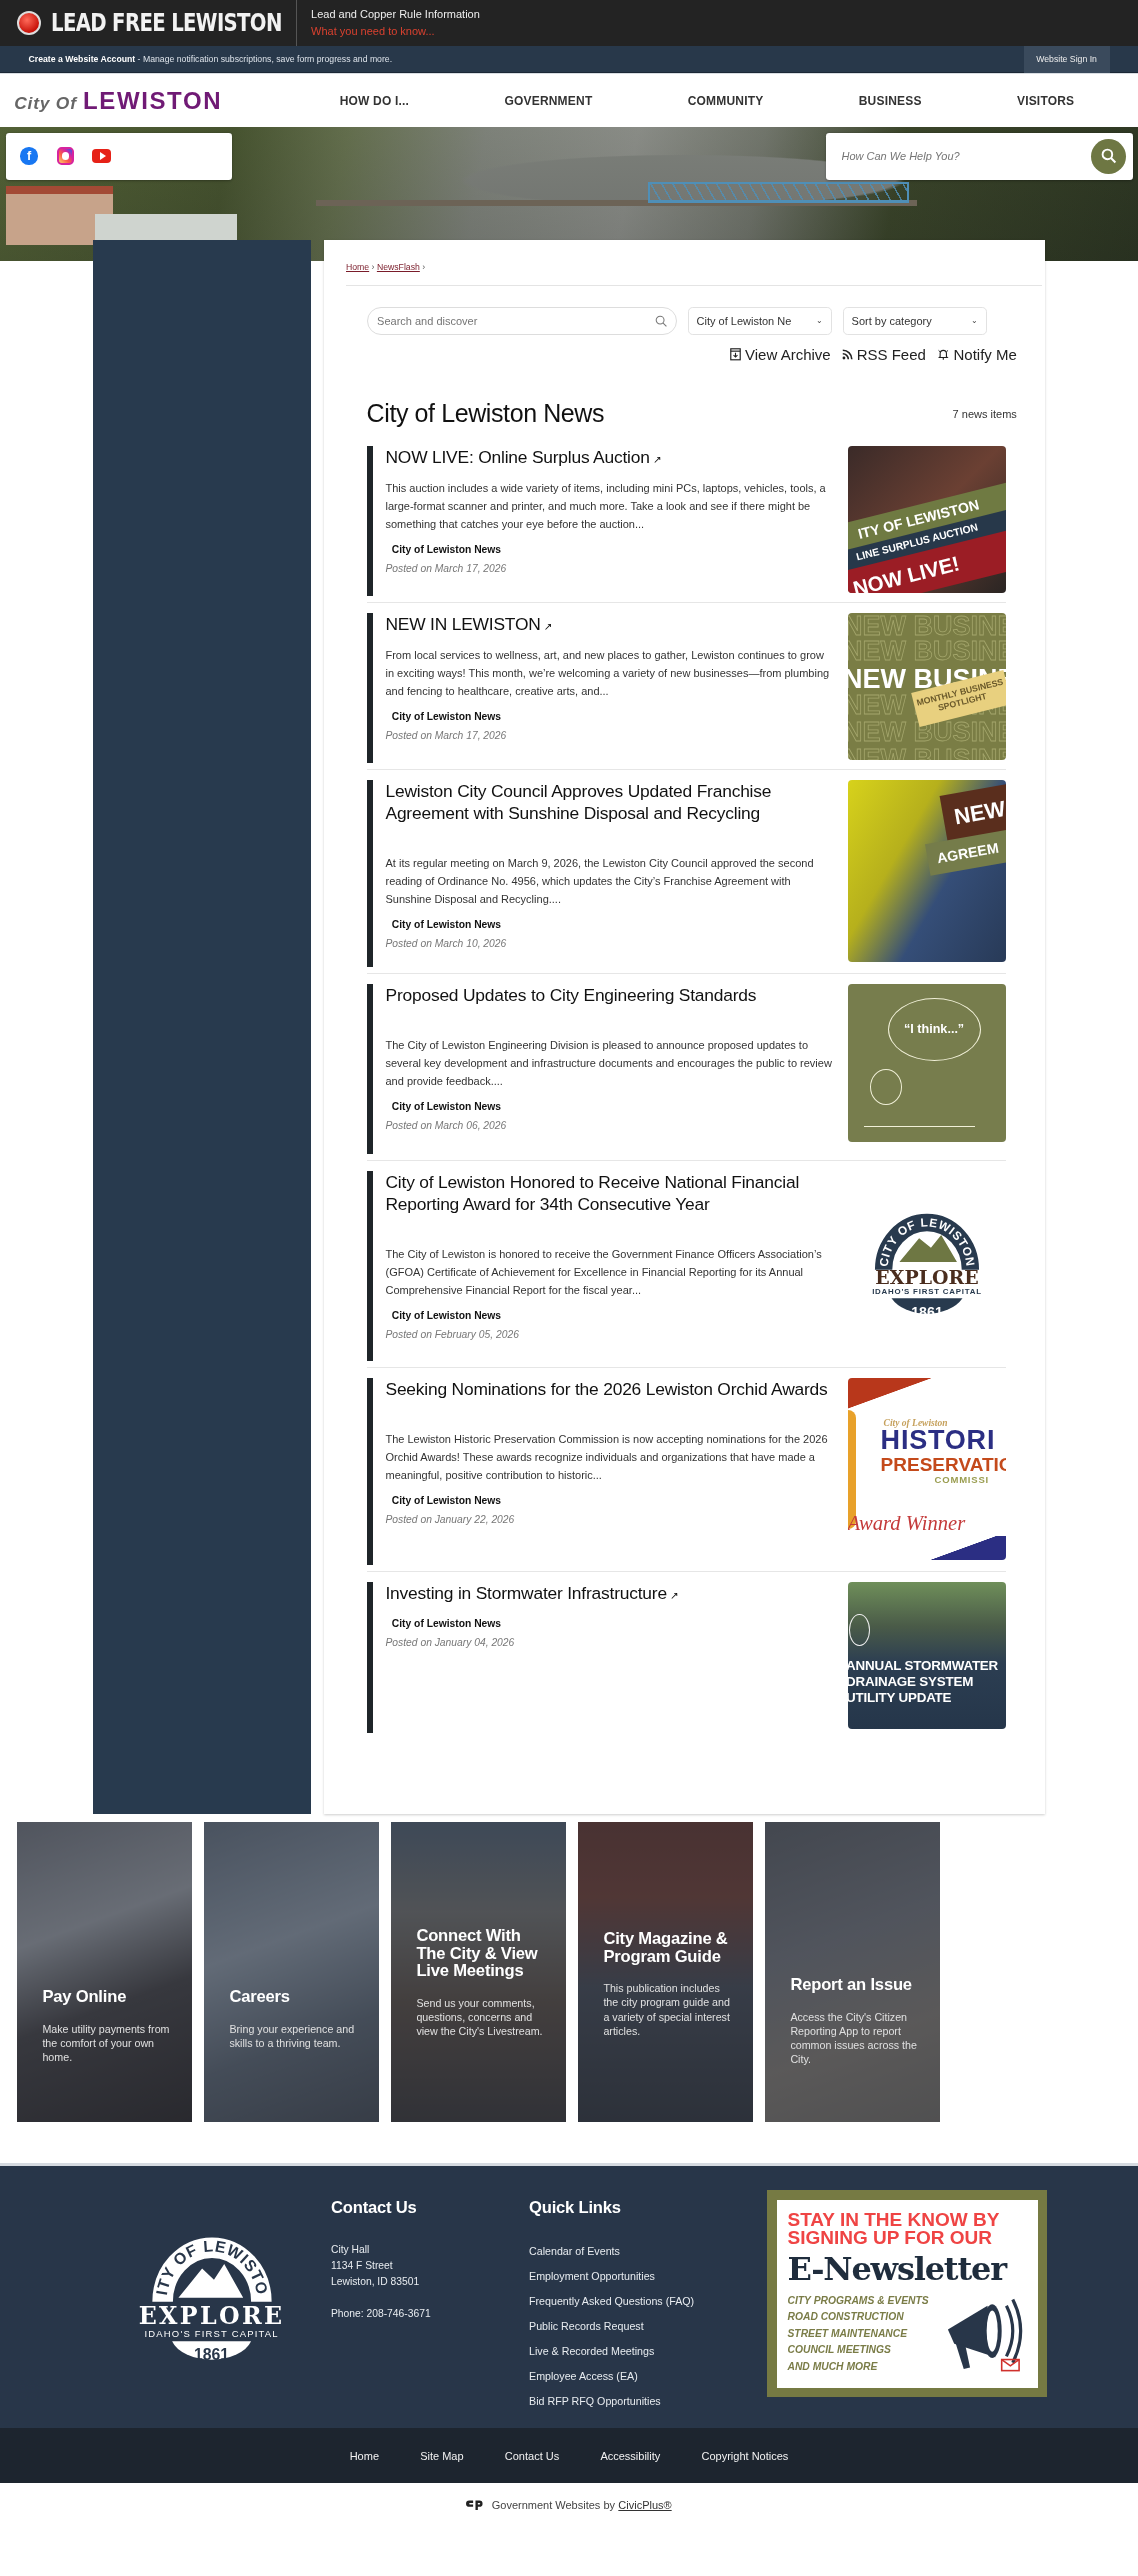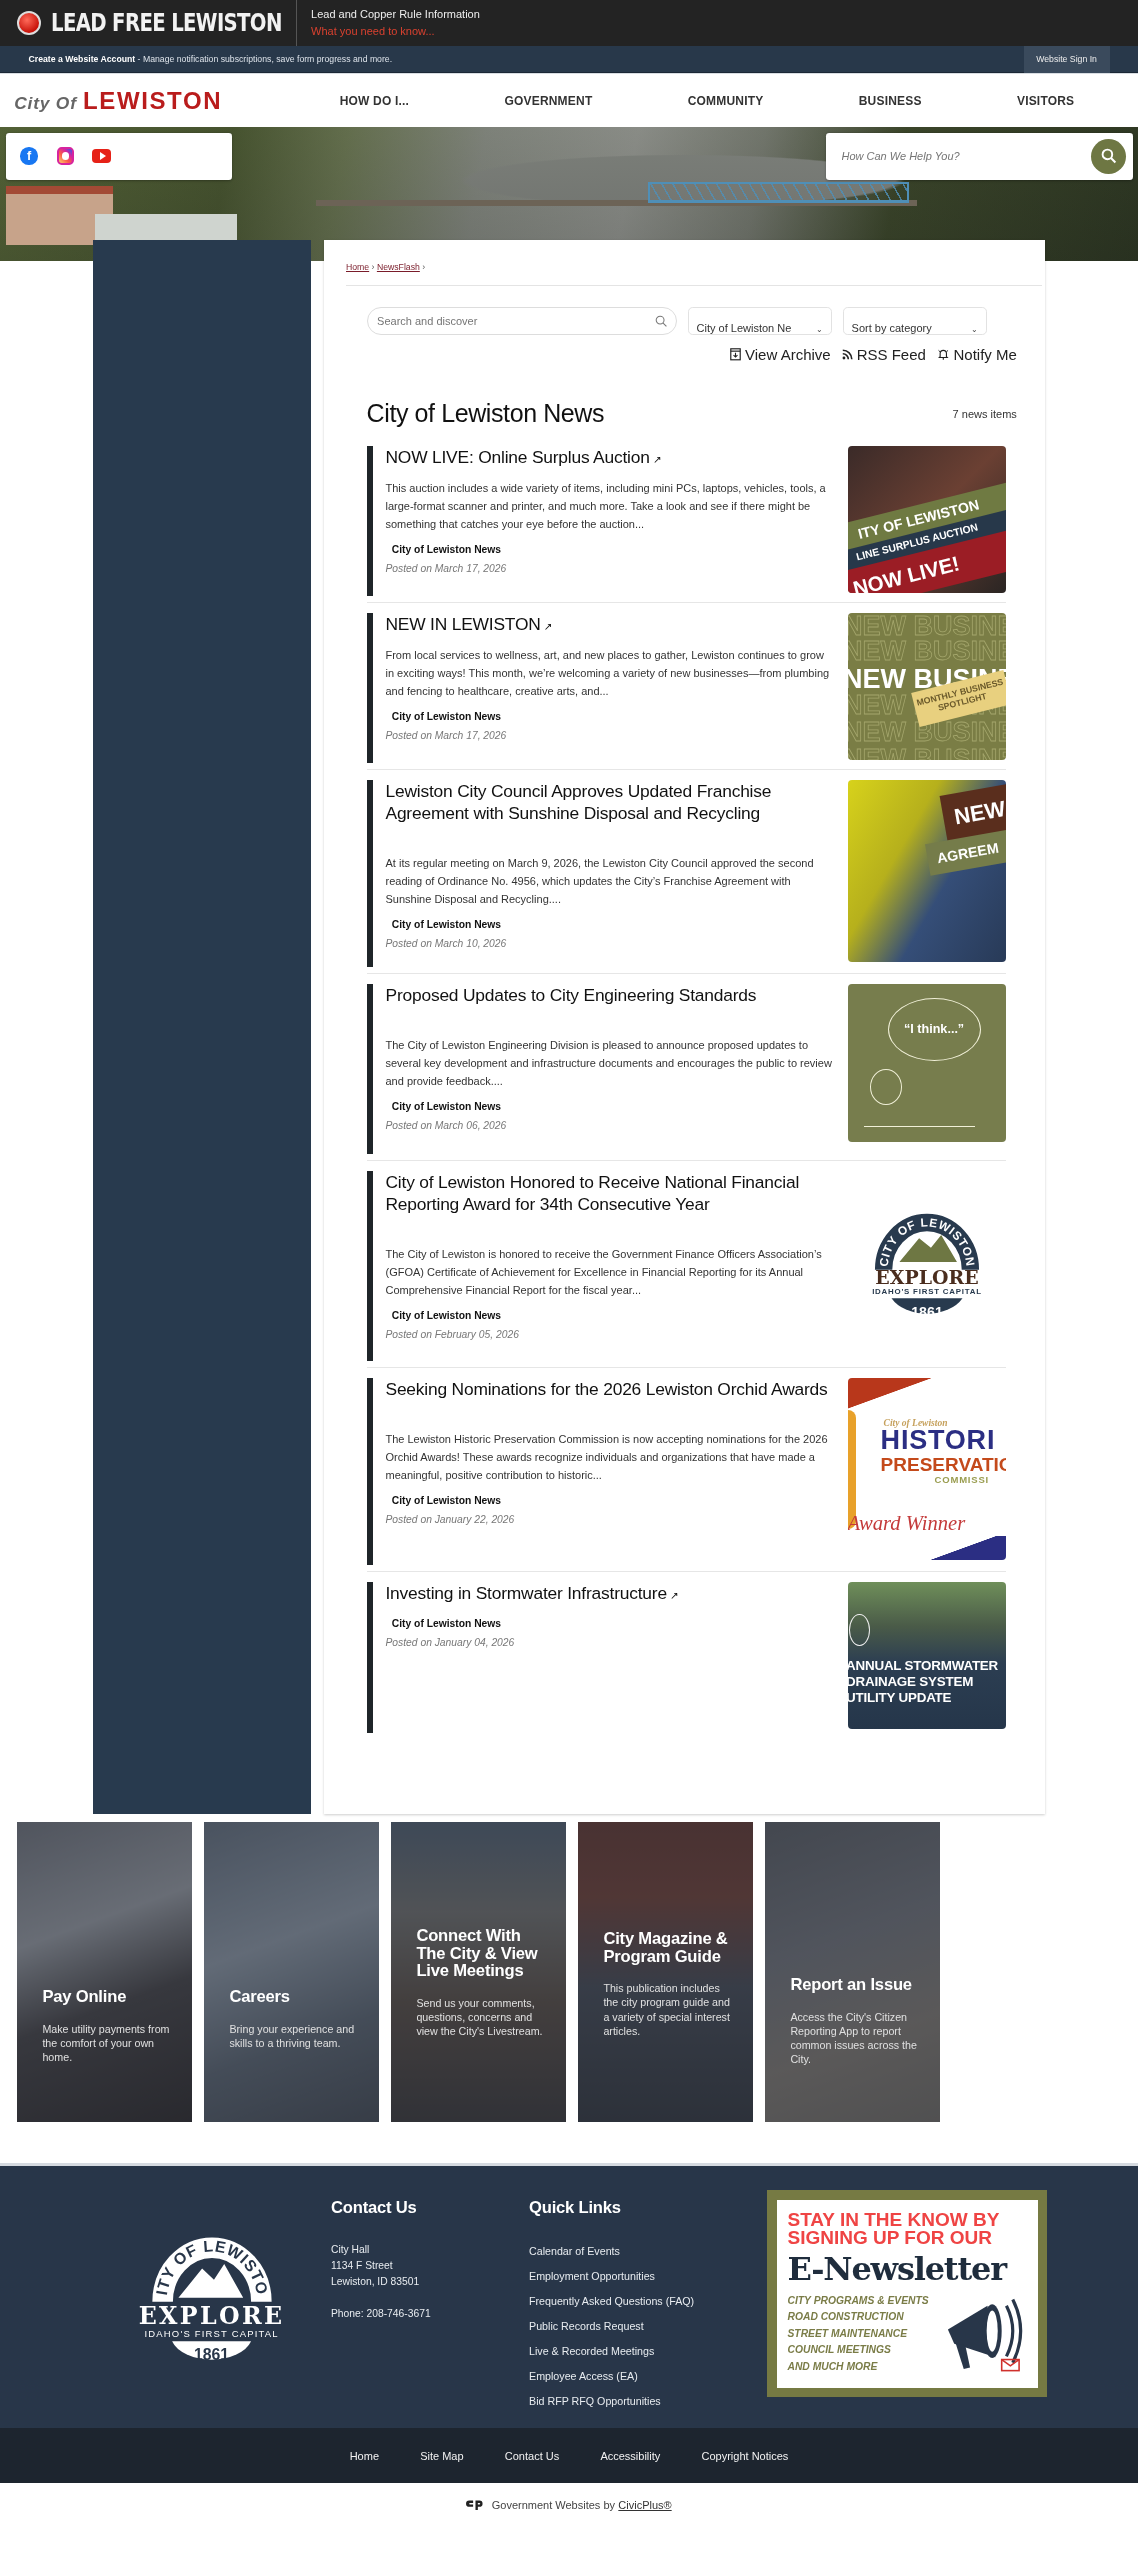--- a/index.html
+++ b/index.html
@@ -18,21 +18,21 @@
   
   .account-bar { height: 27px; background: #28384a; display: flex; align-items: center; justify-content: space-between; padding: 0 0 0 28.5px; border-bottom: 1.6px solid #1b2735; }
   .account-bar .msg { font-size: 8.7px; color: #dde3ea; }
   .account-bar .msg b { color: #fff; text-align: right; }
   .signin { background: #3a4a5c; color: #eee; font-size: 8.7px; height: 27px; line-height: 27px; padding: 0 12.6px; margin-right: 28.5px; }
 
   
   .mainnav { height: 54px; background: #fff; display: flex; align-items: center; border-top: 0.8px solid #d8dde2; }
   .brand { padding-left: 14.2px; width: 292px; display: flex; align-items: baseline; gap: 6.3px; }
   .brand .city { font-style: italic; color: #666; font-size: 17.4px; font-weight: bold; letter-spacing: 0.8px; }
-  .brand .lew { color: #b91c1c; font-size: 24px; font-weight: bold; letter-spacing: 1.6px; }
+  .brand .lew { color: #701a75; font-size: 24px; font-weight: bold; letter-spacing: 1.6px; }
   .navlinks { display: flex; flex: 1; justify-content: space-around; padding-right: 16px; }
   .navlinks a { font-size: 12px; color: #333; font-weight: bold; letter-spacing: 0.2px; }
 
   
   .hero { position: relative; height: 134px; background:
       linear-gradient(180deg, rgba(40,40,30,0.15), rgba(20,20,20,0.25)),
       radial-gradient(ellipse at 60% 40%, #8b8f8a 0 22%, transparent 23%),
       linear-gradient(100deg, #5a6b3a 0%, #4b5a32 20%, #6d7a55 30%, #8c9189 42%, #9a9d98 55%, #7d8278 66%, #3e4a2c 78%, #2f3a24 100%); overflow: hidden; }
   .hero .bridge { position: absolute; left: 316px; top: 73px; width: 601px; height: 6.3px; background: #6c6356; }
   .hero .truss { position: absolute; left: 648px; top: 55px; width: 261px; height: 20.6px; border: 2.4px solid #4f8fb7; border-bottom: 3.2px solid #4f8fb7; background: repeating-linear-gradient(60deg, transparent 0 8px, rgba(79,143,183,0.8) 8px 9.5px); }
@@ -54,21 +54,21 @@
   .left-panel { position: absolute; left: 93px; top: 0; width: 218px; height: 1574px; background: #283a4e; }
   .main-card { position: absolute; left: 324px; top: 0; width: 721px; height: 1574px; background: #fff; box-shadow: 0 0.8px 2.4px rgba(0,0,0,0.2); padding: 22px 25px 0 22px; }
   .breadcrumb { font-size: 8.7px; color: #7a1c2a; }
   .breadcrumb a { text-decoration: underline; color: #7a1c2a; }
   .breadcrumb .sep { color: #555; margin: 0 2.4px; }
   .bc-rule { border-top: 0.8px solid #e4e4e4; margin-top: 13.4px; width: 696px; }
 
   .filters { display: flex; align-items: center; margin-top: 20.6px; margin-left: 20.6px; }
   .search-field { width: 310px; height: 28.5px; border: 0.8px solid #ddd; border-radius: 14.2px; display: flex; align-items: center; padding: 0 8px 0 9.5px; }
   .search-field input { border: none; outline: none; flex: 1; font-size: 11px; color: #666; font-family: "Liberation Sans", sans-serif; }
-  .select { height: 28.5px; border: 0.8px solid #e2e2e2; border-radius: 4.7px; display: flex; align-items: flex-end; padding: 0 8px 0 8px; font-size: 11px; color: #333; justify-content: space-between; }
+  .select { height: 28.5px; border: 0.8px solid #e2e2e2; border-radius: 4.7px; display: flex; align-items: center; padding: 0 8px 0 8px; font-size: 11px; color: #333; justify-content: space-between; }
   .sel1 { width: 144px; margin-left: 11px; }
   .sel2 { width: 144px; margin-left: 11px; }
   .chev { font-size: 8px; color: #444; margin-left: 6.3px; }
   .actions { display: flex; justify-content: flex-end; gap: 11px; margin-top: 11px; margin-right: 3.2px; font-size: 15px; color: #222; }
   .actions span { display: inline-flex; align-items: center; gap: 4px; }
 
   .news-head { display: flex; justify-content: space-between; align-items: center; margin-top: 36px; margin-left: 20.6px; margin-right: 3.2px; }
   .news-title { font-size: 25px; color: #111; font-weight: normal; letter-spacing: -0.4px; }
   .news-count { font-size: 11px; color: #333; }
 

